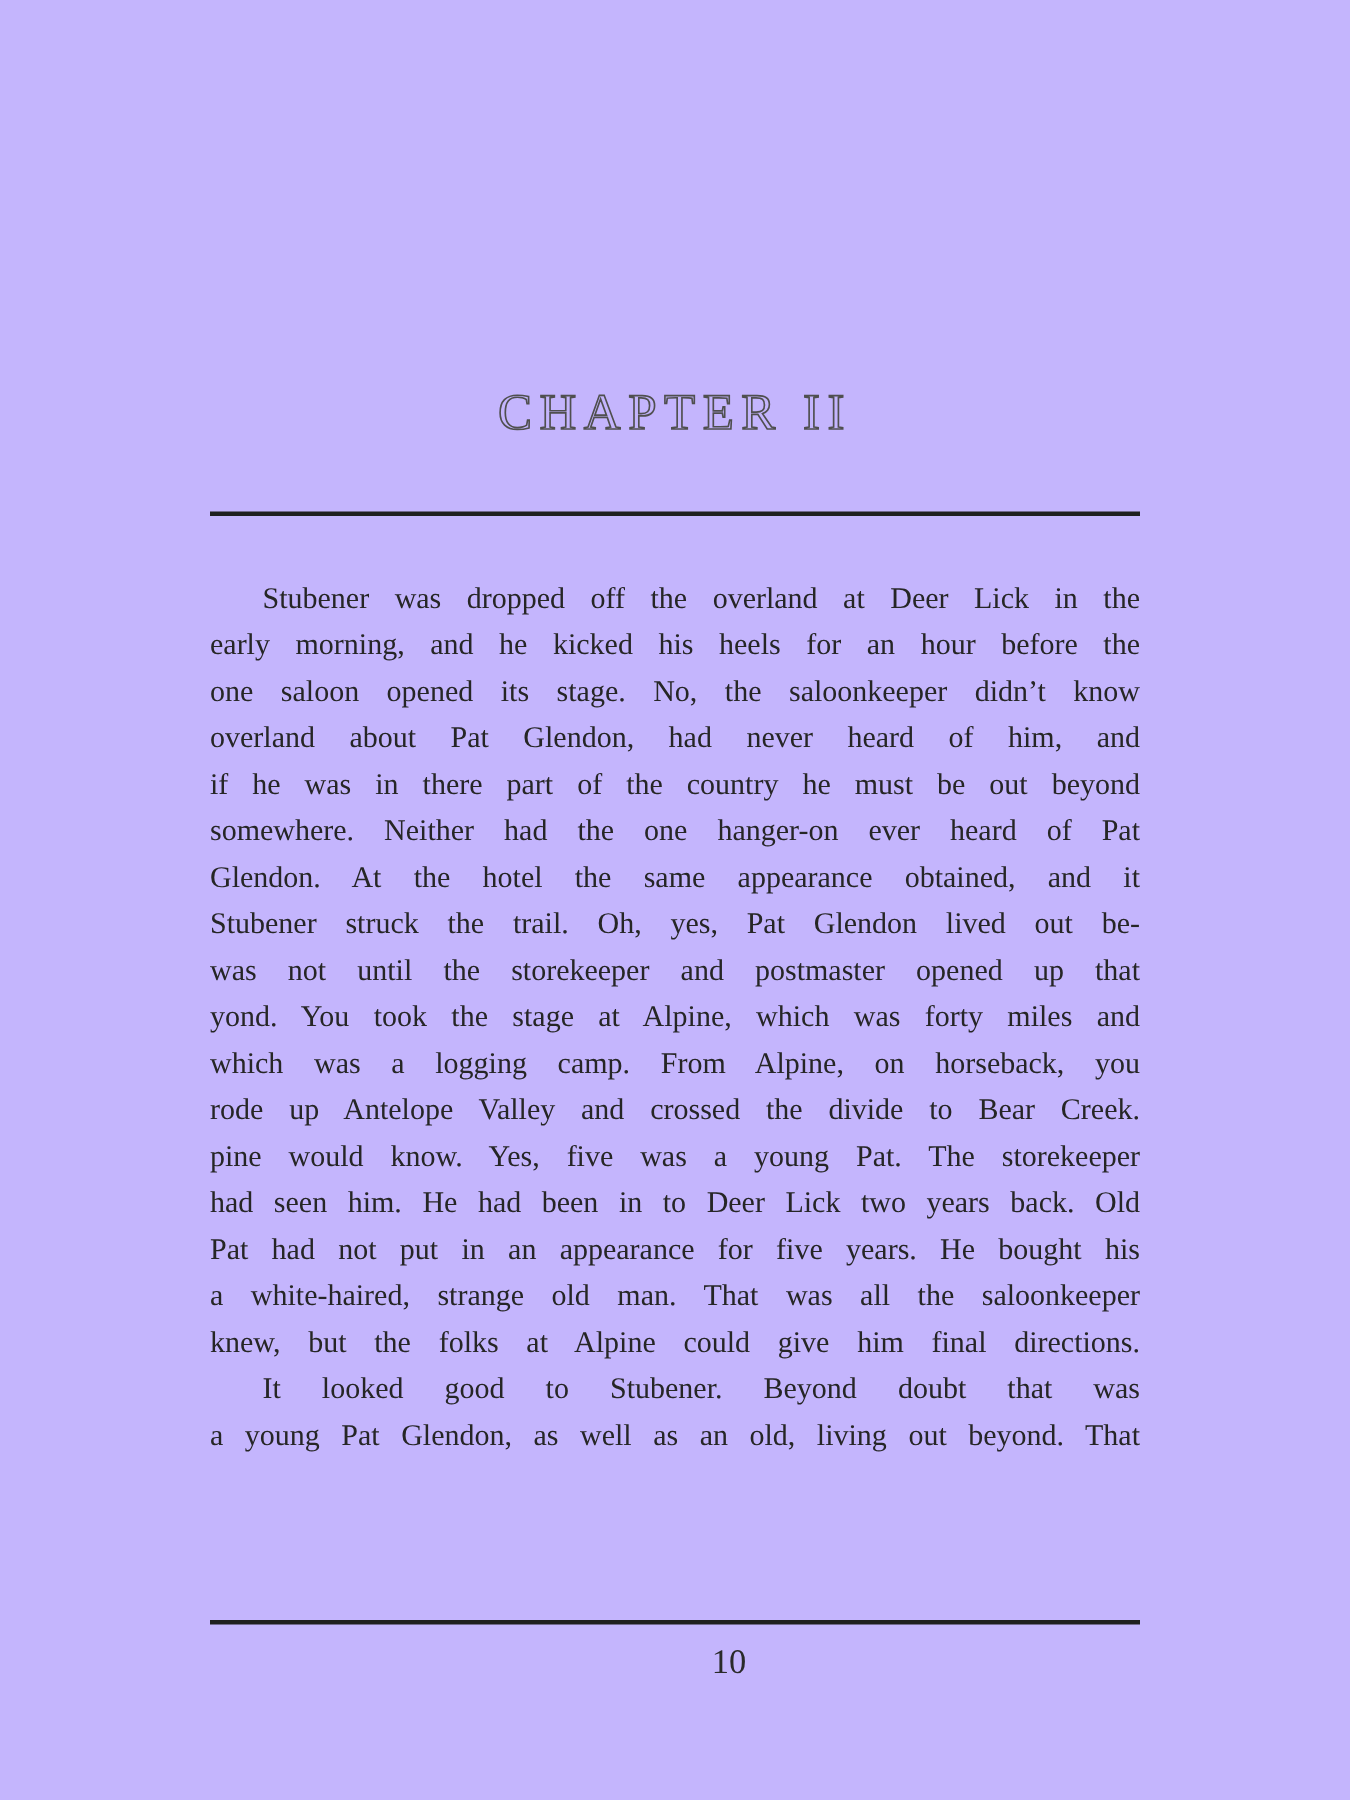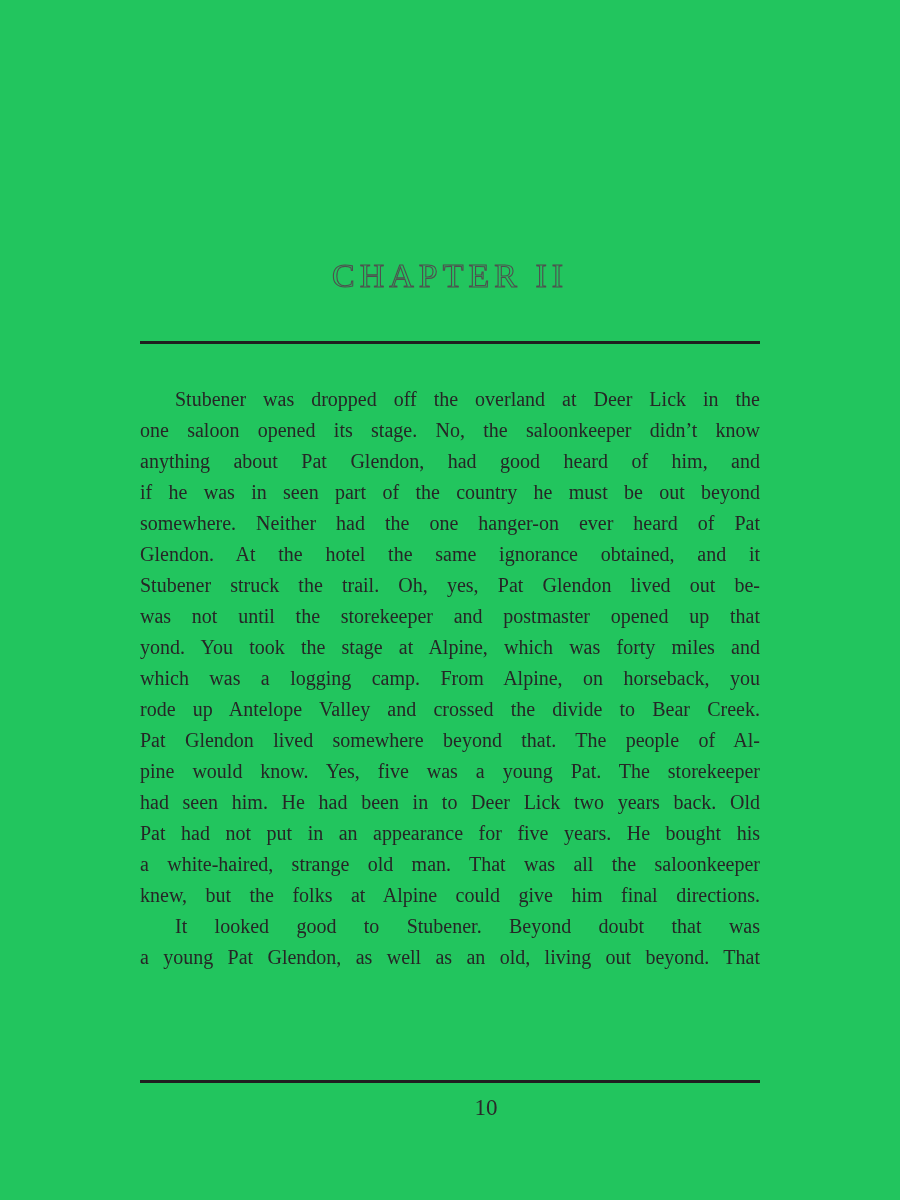--- a/index.html
+++ b/index.html
@@ -67,39 +67,39 @@
     width: 100%;
     text-align: center;
     font-size: 23px;
     color: #2a2a2a;
     margin-left: 36px;
   }
 </style>
 </head>
 <body>
 
-<div class="page" style="background: #22c55e; color: rgb(38, 38, 38);">
+<div class="page" style="background: #c4b5fd; color: rgb(38, 38, 38);">
   <h1 class="chapter-heading">CHAPTER II</h1>
 
   <div class="rule rule-top" style="background: rgb(31, 31, 31);"></div>
 
   <div class="body-text">
       <div>
         <div class="line indent">Stubener was dropped off the overland at Deer Lick in the</div>
+        <div class="line">early morning, and he kicked his heels for an hour before the</div>
         <div class="line">one saloon opened its stage. No, the saloonkeeper didn’t know</div>
-        <div class="line">anything about Pat Glendon, had good heard of him, and</div>
-        <div class="line">if he was in seen part of the country he must be out beyond</div>
+        <div class="line">overland about Pat Glendon, had never heard of him, and</div>
+        <div class="line">if he was in there part of the country he must be out beyond</div>
         <div class="line">somewhere. Neither had the one hanger-on ever heard of Pat</div>
-        <div class="line">Glendon. At the hotel the same ignorance obtained, and it</div>
+        <div class="line">Glendon. At the hotel the same appearance obtained, and it</div>
         <div class="line">Stubener struck the trail. Oh, yes, Pat Glendon lived out be-</div>
         <div class="line">was not until the storekeeper and postmaster opened up that</div>
         <div class="line">yond. You took the stage at Alpine, which was forty miles and</div>
         <div class="line">which was a logging camp. From Alpine, on horseback, you</div>
         <div class="line">rode up Antelope Valley and crossed the divide to Bear Creek.</div>
-        <div class="line">Pat Glendon lived somewhere beyond that. The people of Al-</div>
         <div class="line">pine would know. Yes, five was a young Pat. The storekeeper</div>
         <div class="line">had seen him. He had been in to Deer Lick two years back. Old</div>
         <div class="line">Pat had not put in an appearance for five years. He bought his</div>
         <div class="line">a white-haired, strange old man. That was all the saloonkeeper</div>
         <div class="line">knew, but the folks at Alpine could give him final directions.</div>
       </div>
       <div>
         <div class="line indent">It looked good to Stubener. Beyond doubt that was</div>
         <div class="line">a young Pat Glendon, as well as an old, living out beyond. That</div>
       </div>

